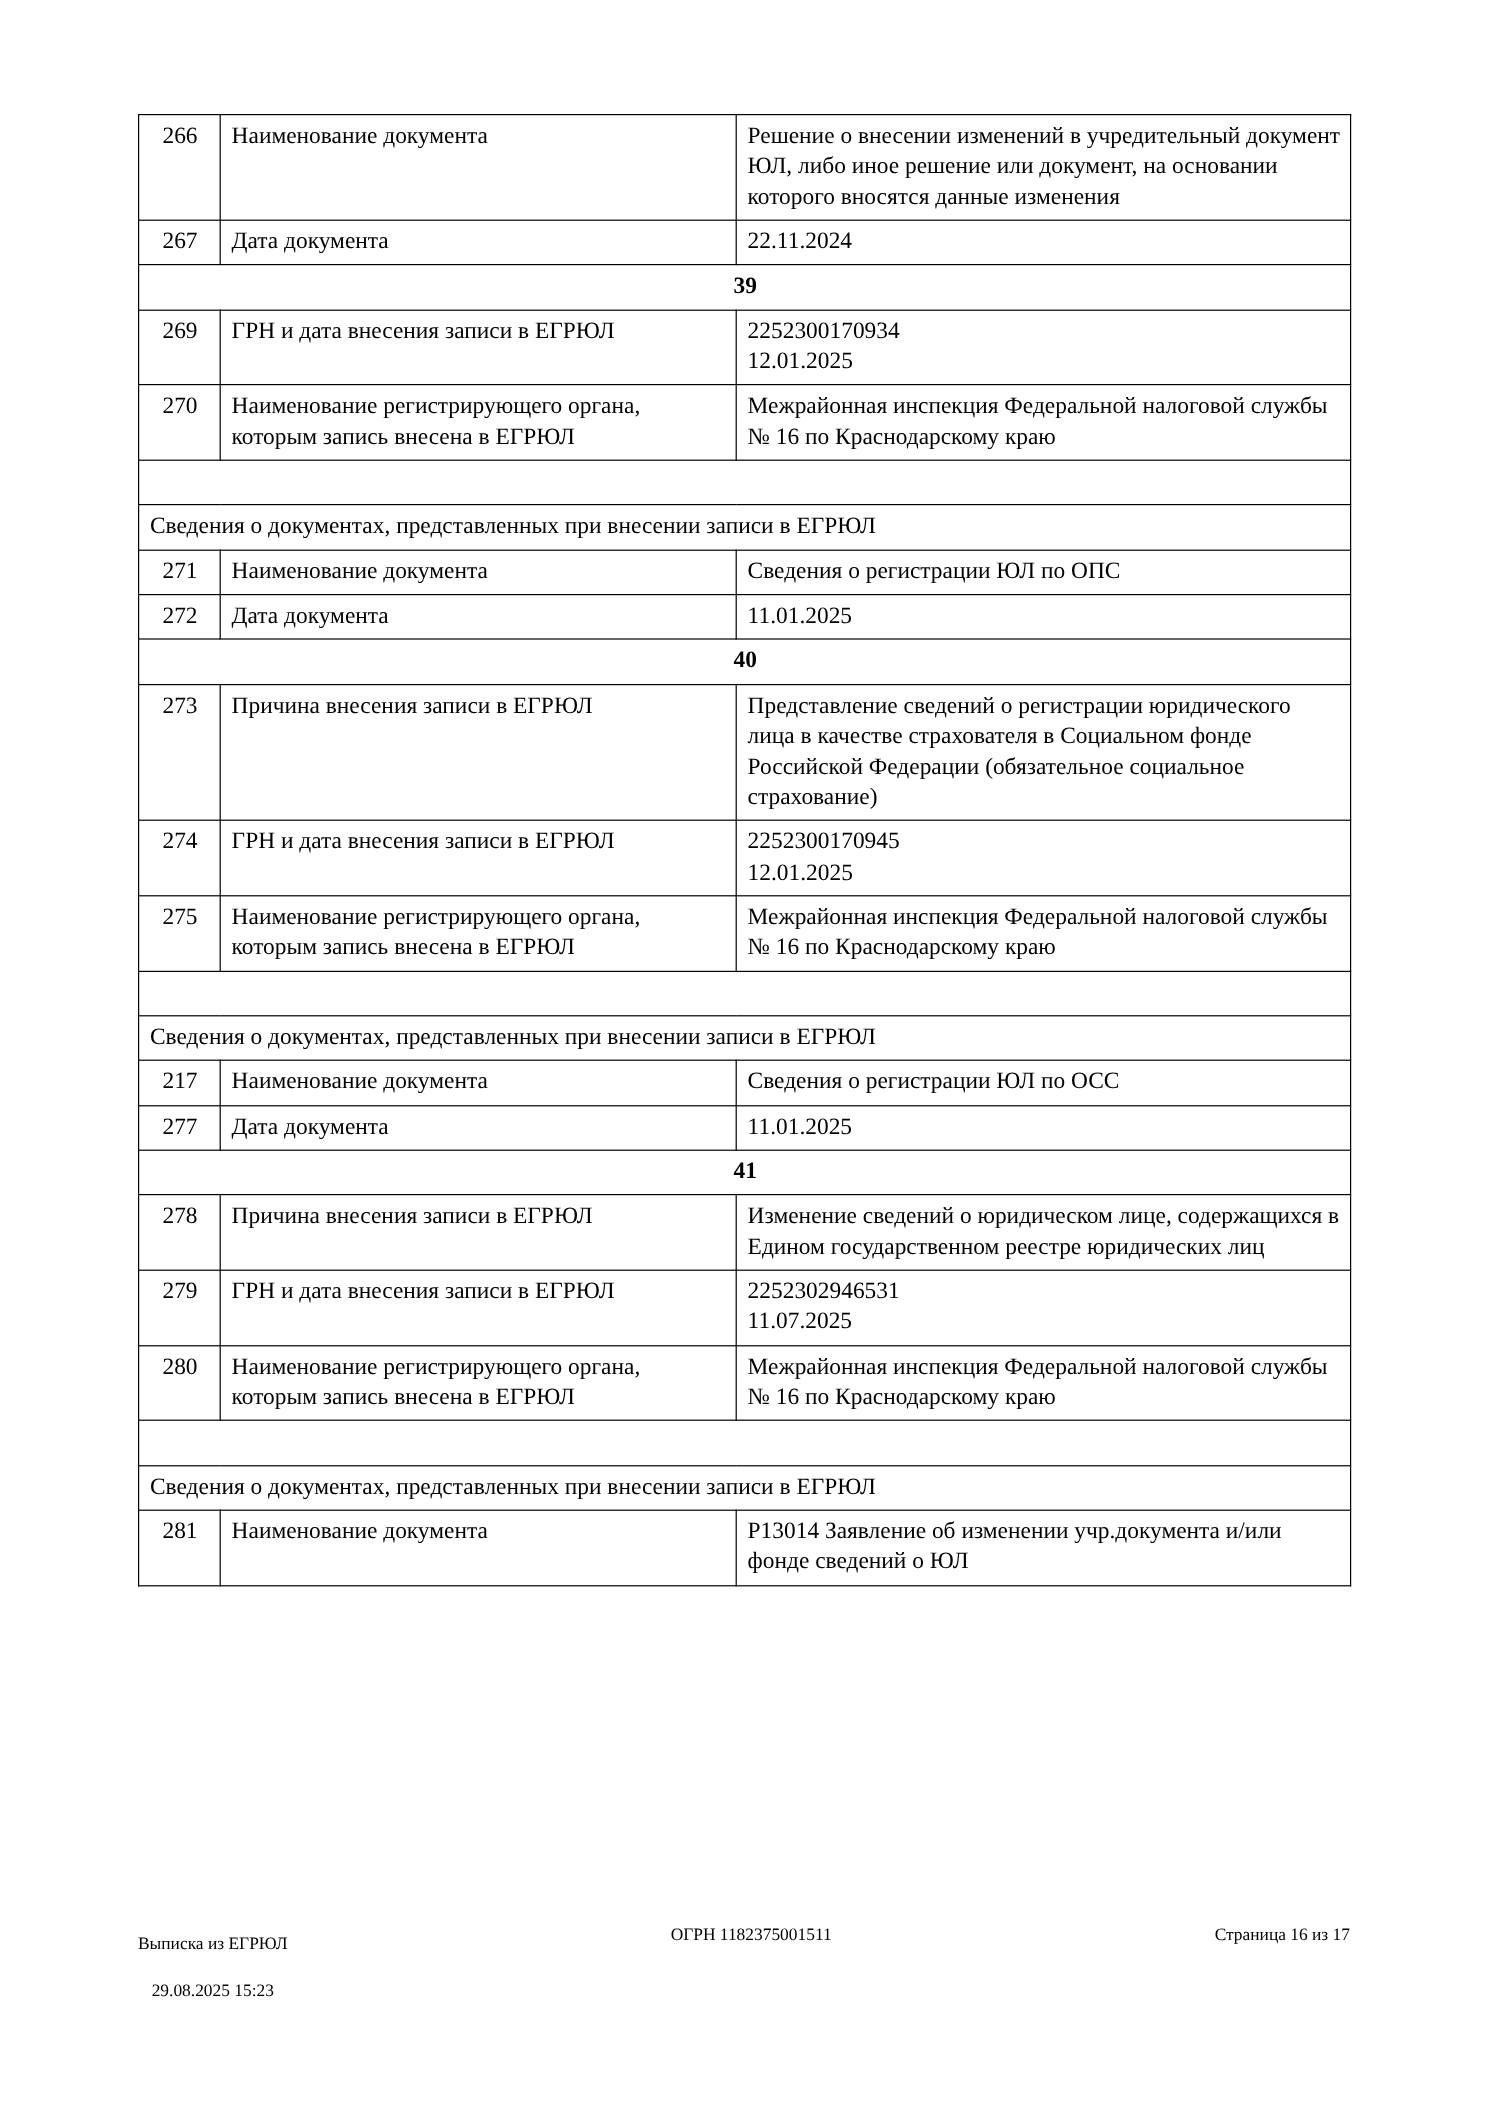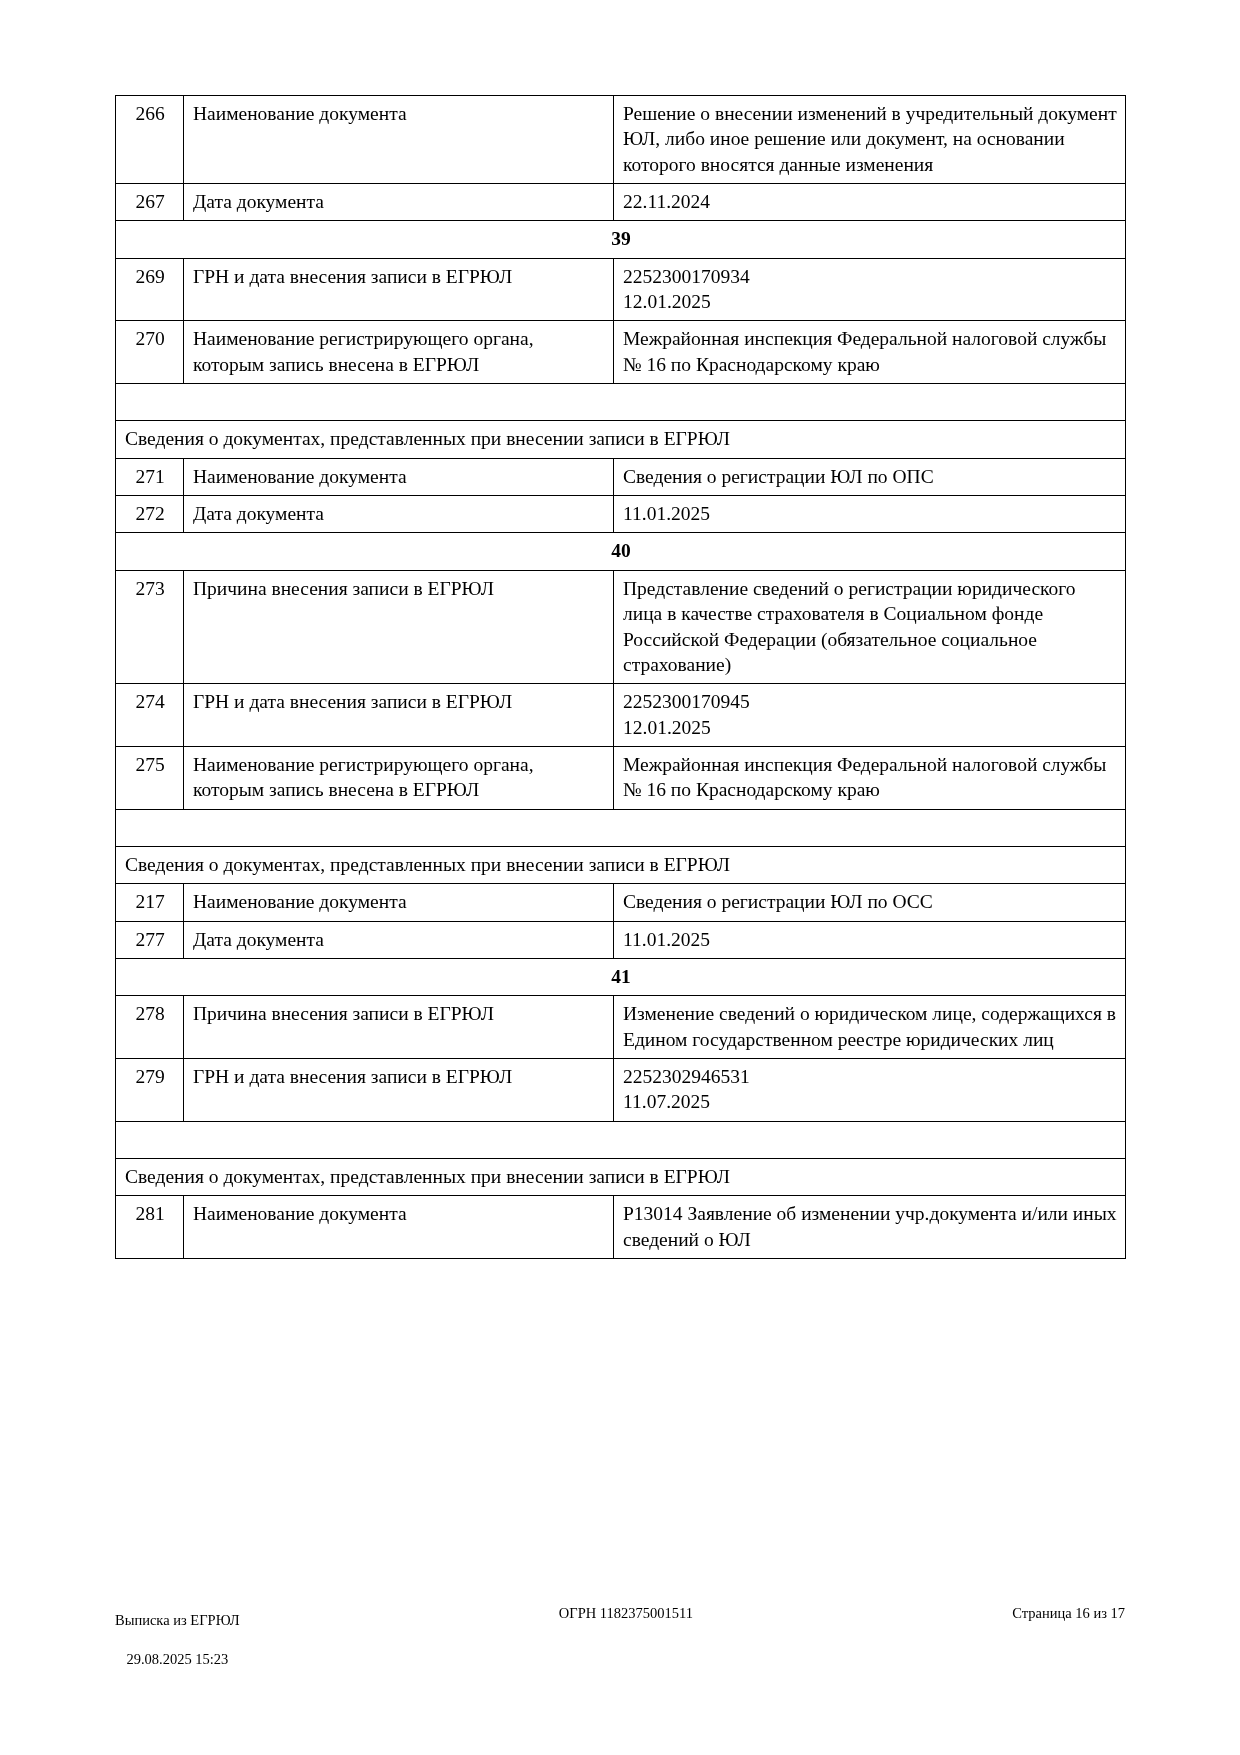--- a/index.html
+++ b/index.html
@@ -173,30 +173,35 @@
           <td class="num">278</td>
           <td class="label">Причина внесения записи в ЕГРЮЛ</td>
           <td class="value" style="white-space: pre-line;">Изменение сведений о юридическом лице, содержащихся в Едином государственном реестре юридических лиц</td>
         </tr>
         <tr>
           <td class="num">279</td>
           <td class="label">ГРН и дата внесения записи в ЕГРЮЛ</td>
           <td class="value" style="white-space: pre-line;">2252302946531
 11.07.2025</td>
         </tr>
+        <tr>
+          <td class="num">280</td>
+          <td class="label">Наименование регистрирующего органа, которым запись внесена в ЕГРЮЛ</td>
+          <td class="value" style="white-space: pre-line;">Межрайонная инспекция Федеральной налоговой службы № 16 по Краснодарскому краю</td>
+        </tr>
         <tr class="spacer-row">
           <td colspan="3" class="spacer">&nbsp;</td>
         </tr>
         <tr>
           <td colspan="3" class="subheader">Сведения о документах, представленных при внесении записи в ЕГРЮЛ</td>
         </tr>
         <tr>
           <td class="num">281</td>
           <td class="label">Наименование документа</td>
-          <td class="value" style="white-space: pre-line;">Р13014 Заявление об изменении учр.документа и/или иных сведений о ЮЛ</td>
+          <td class="value" style="white-space: pre-line;">Р13014 Заявление об изменении учр.документа и/или фонде сведений о ЮЛ</td>
         </tr>
       </tbody>
   </table>
 
   <div class="footer">
     <div class="footer-row">
       <div class="footer-left">
         <div>Выписка из ЕГРЮЛ</div>
         <div>29.08.2025 15:23</div>
       </div>

